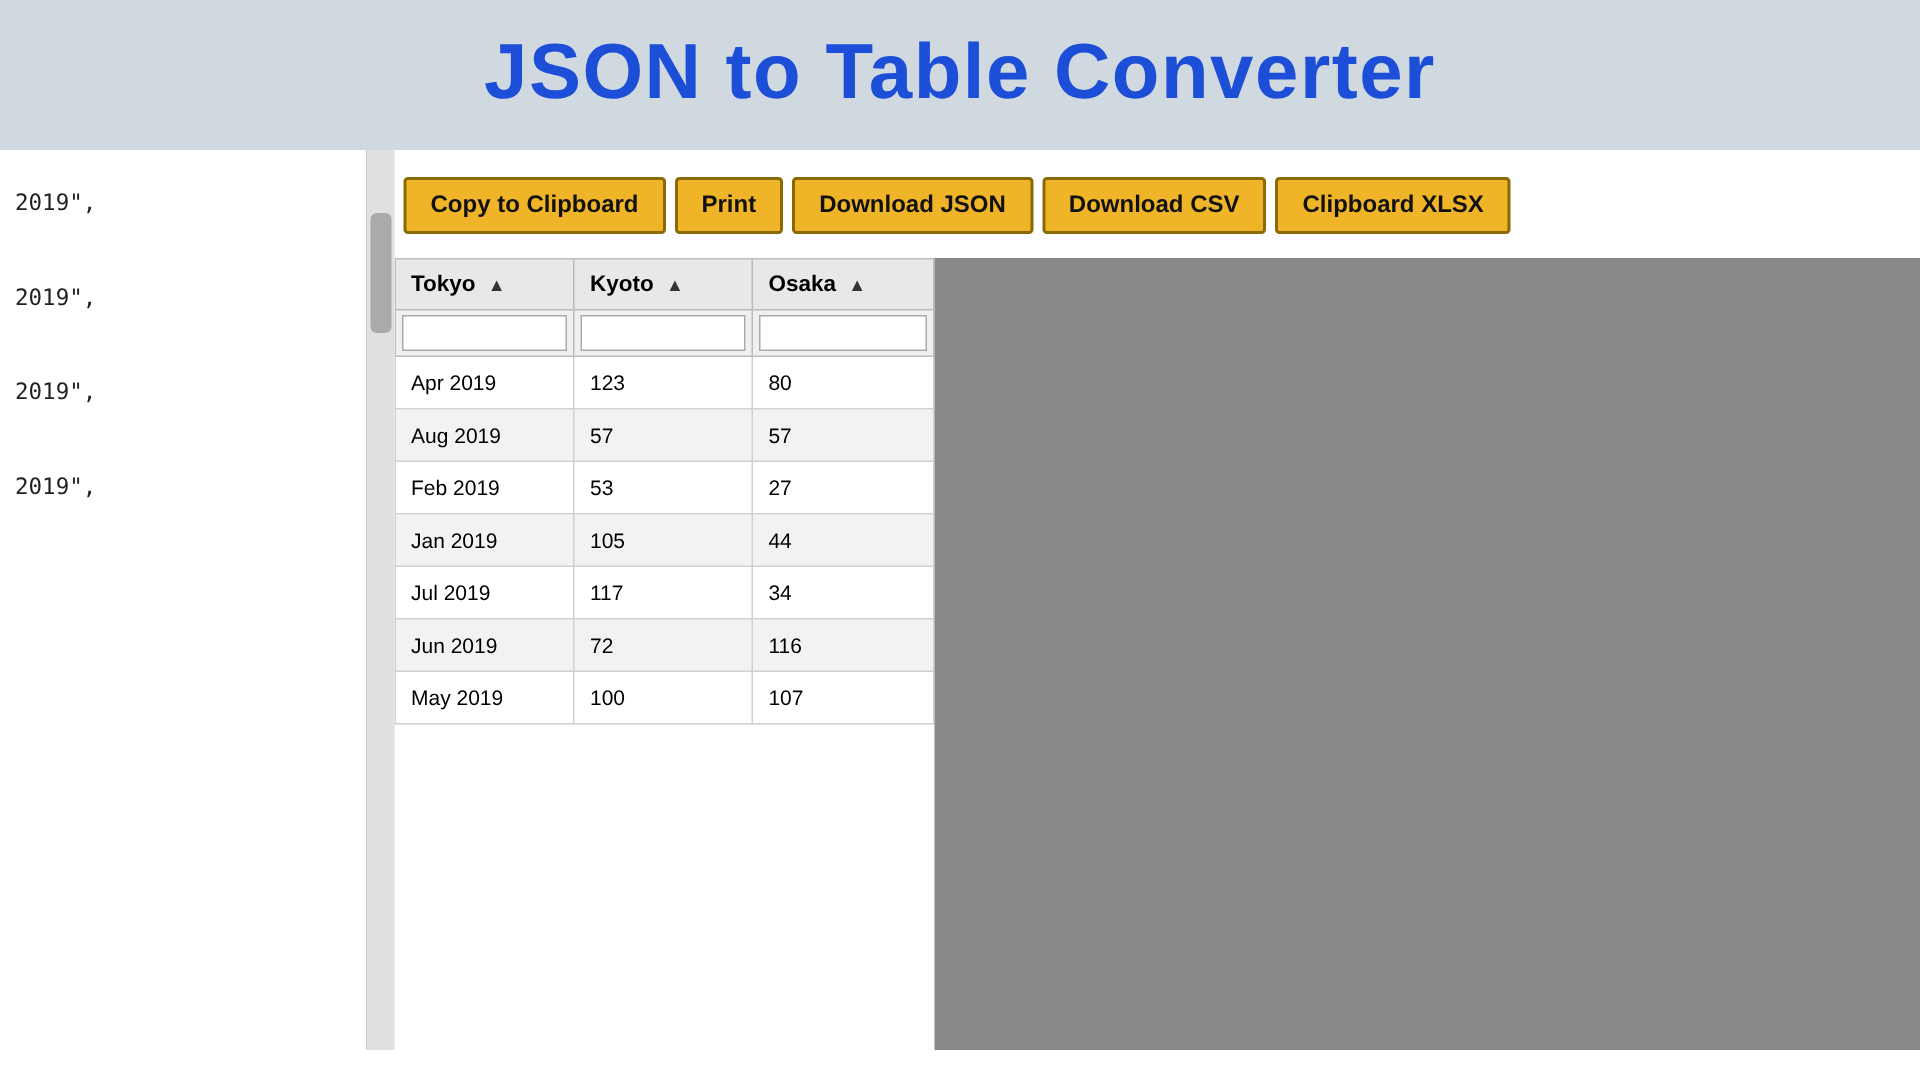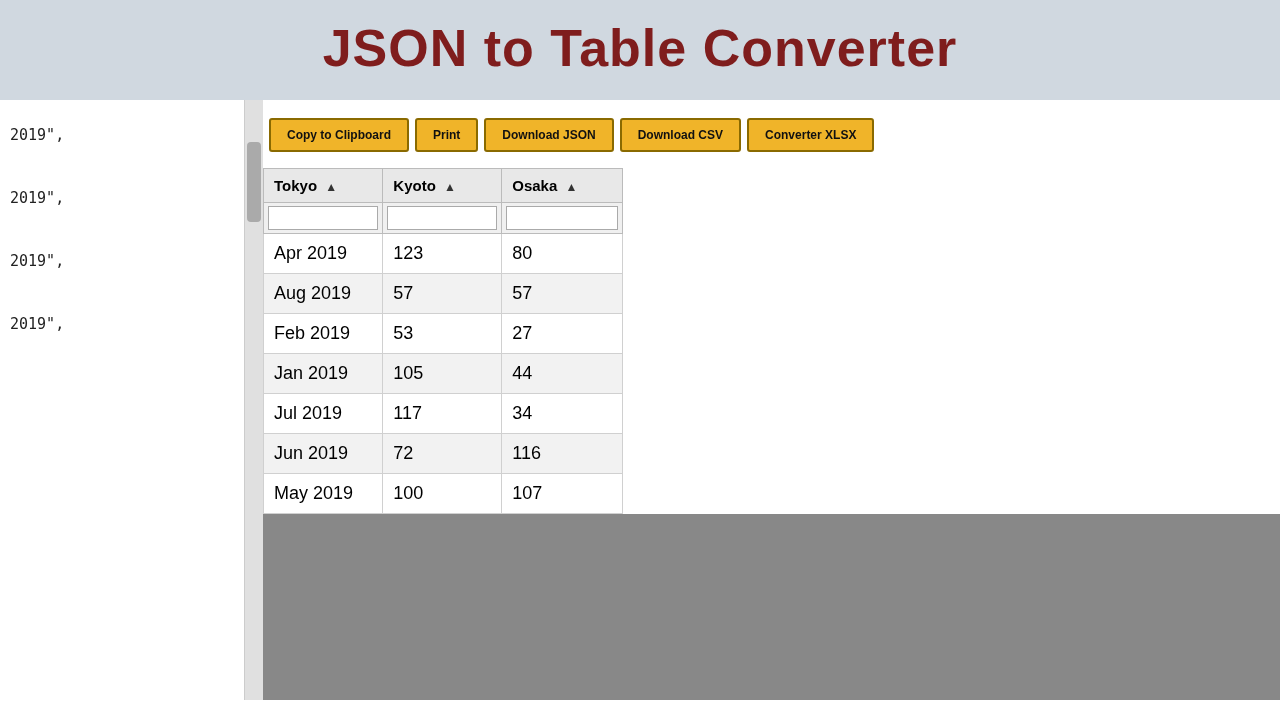--- a/index.html
+++ b/index.html
@@ -11,21 +11,21 @@
 
     #header {
       background: #d0d8e0;
       text-align: center;
       padding: 18px 0 22px;
     }
 
     #header h1 {
       font-size: 52px;
       font-weight: 900;
-      color: #7f1d1d;
+      color: #1d4ed8;
       letter-spacing: 1px;
     }
 
     #main-area {
       display: flex;
       flex-direction: row;
       width: 1280px;
       min-height: 600px;
     }
 
@@ -77,31 +77,31 @@
       align-items: center;
       gap: 6px;
       padding: 18px 0 16px 6px;
       background: #fff;
     }
 
     .toolbar-btn {
       background: #f0b429;
       border: 2px solid #8a6a00;
       border-radius: 3px;
-      font-size: 12px;
+      font-size: 16px;
       font-weight: 700;
       color: #111;
       padding: 8px 16px;
       cursor: pointer;
       white-space: nowrap;
     }
 
     #table-area {
       display: flex;
-      flex-direction: column;
+      flex-direction: row;
       flex: 1;
     }
 
     #table-wrapper {
       width: 360px;
       min-width: 360px;
       overflow: hidden;
     }
 
     table {
@@ -148,21 +148,21 @@
       background: #f2f2f2;
     }
 
     tbody tr:nth-child(odd) {
       background: #fff;
     }
 
     tbody td {
       border: 1px solid #d0d0d0;
       padding: 9px 10px;
-      font-size: 18px;
+      font-size: 14px;
     }
 
     #gray-panel {
       flex: 1;
       background: #888;
     }
   </style>
 </head>
 <body>
 
@@ -186,21 +186,21 @@
     <div id="scrollbar-thumb"></div>
   </div>
 
   <div id="right-section">
 
     <div id="toolbar">
         <button class="toolbar-btn">Copy to Clipboard</button>
         <button class="toolbar-btn">Print</button>
         <button class="toolbar-btn">Download JSON</button>
         <button class="toolbar-btn">Download CSV</button>
-        <button class="toolbar-btn">Converter XLSX</button>
+        <button class="toolbar-btn">Clipboard XLSX</button>
       </div>
 
     <div id="table-area">
       <div id="table-wrapper">
         <table>
           <thead>
             <tr>
             <th>Tokyo <span class="sort-arrow">▲</span></th>
                 <th>Kyoto <span class="sort-arrow">▲</span></th>
                 <th>Osaka <span class="sort-arrow">▲</span></th>

